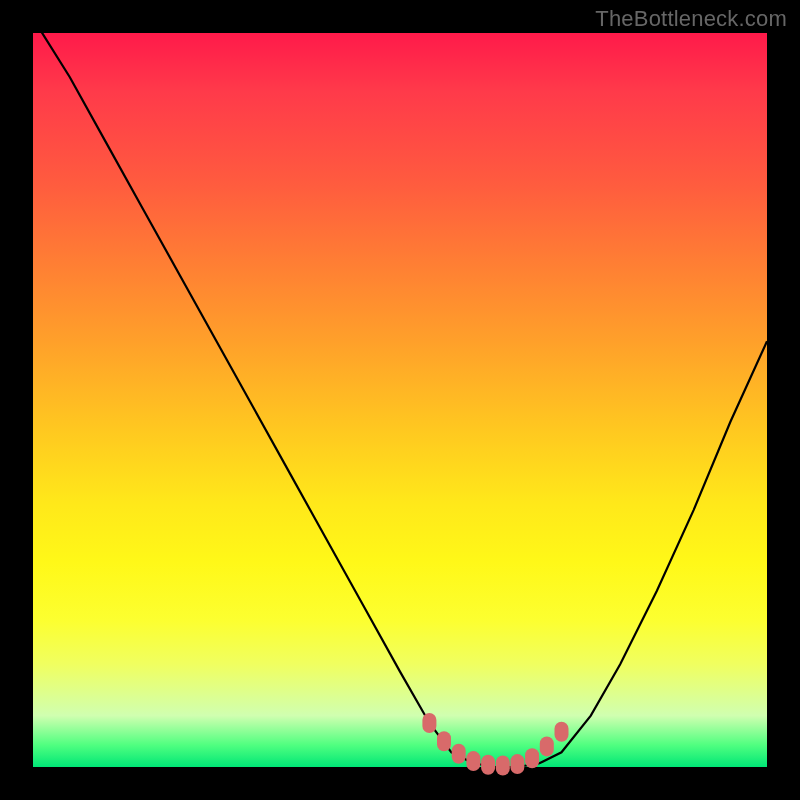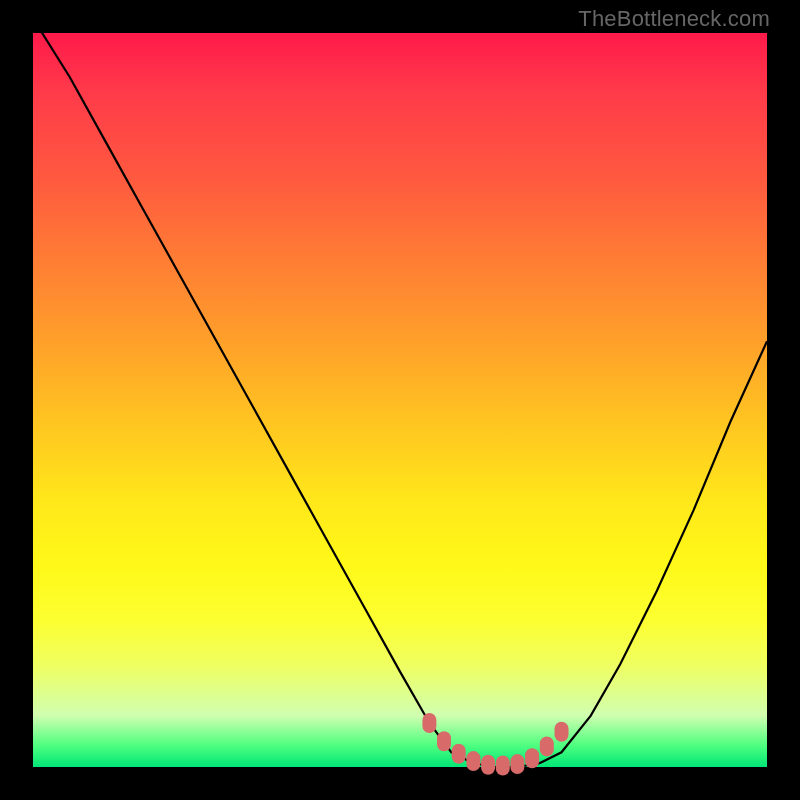--- a/index.html
+++ b/index.html
@@ -7,21 +7,21 @@
     width: 800px;
     height: 800px;
     background: #000;
     position: relative;
     font-family: Arial, sans-serif;
     overflow: hidden;
   }
   .watermark {
     position: absolute;
     top: 6px;
-    right: 30px;
+    right: 13px;
     color: #666;
     font-size: 22px;
     font-weight: 500;
     z-index: 10;
     letter-spacing: 0.2px;
   }
   .plot-area {
     position: absolute;
     left: 33px;
     top: 33px;

